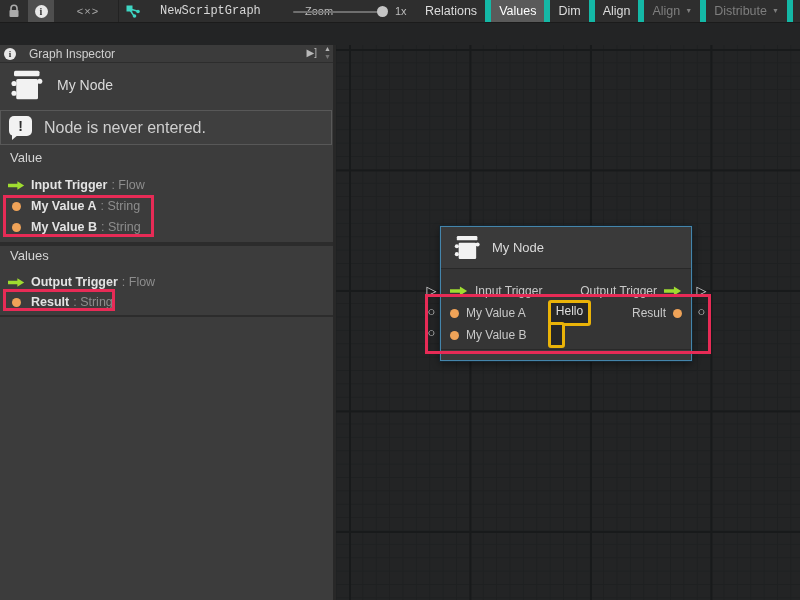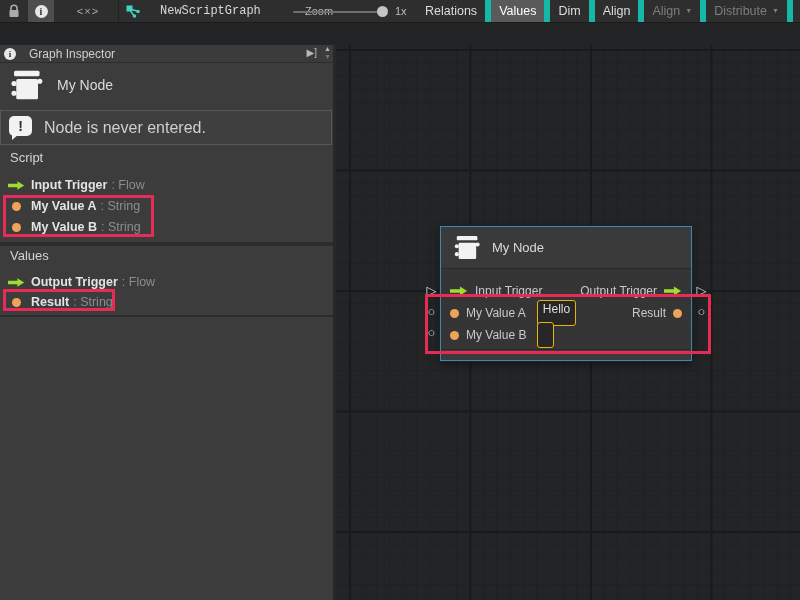--- a/index.html
+++ b/index.html
@@ -117,21 +117,21 @@
     position:absolute; left:0; top:0; width:100%; height:42px; background:#3a3a3a;
     border-bottom:1px solid #282828; display:flex; align-items:center; gap:11px; padding-left:11px;
   }
   .gnode-title { font-size:13px; color:#dadada; }
   .gnode-row { position:absolute; left:0; width:100%; height:22px; display:flex; align-items:center; padding-left:9px; }
   .row-1 { top:53px; } .row-2 { top:75px; } .row-3 { top:97px; }
   .gnode-label { font-size:12px; color:#c9c9c9; margin-left:7px; }
   .row-right { position:absolute; right:9px; display:flex; align-items:center; gap:7px; }
   .row-right .gnode-label { margin-left:0; }
   .field {
-    margin-left:11px; height:26px; min-width:17px; background:#272727; border:1px solid #eab308;
+    margin-left:22px; height:26px; min-width:17px; background:#272727; border:3px solid #eab308;
     border-radius:3px; padding:0 5px; font-size:12px; color:#dedede; line-height:16px;
   }
   .gnode-footer { position:absolute; left:0; bottom:0; width:100%; height:11px; background:#3b3b3b; border-top:1px solid #292929; }
 
   .ext-port { position:absolute; width:15px; text-align:center; font-size:13px; line-height:15px; color:#dcdcdc; z-index:20; }
 
   .node-glyph { display:block; }
 </style>
 </head>
 <body>
@@ -224,21 +224,21 @@
     </div>
 
     <div class="warning-box">
       <span class="bubble">
         <span class="bubble-body">!</span>
         <span class="bubble-tail"></span>
       </span>
       <span class="warning-text">Node is never entered.</span>
     </div>
 
-    <div class="section-heading" style="top:105px;">Script</div>
+    <div class="section-heading" style="top:105px;">Value</div>
 
     <div class="port-row" style="top:130px;">
       <span class="port-icon-col">
           <svg class="flow-arrow" width="17" height="11" viewBox="0 0 20 12">
             <path d="M0 4 H11 V1 L19 6 L11 11 V8 H0 Z" fill="currentColor"></path>
           </svg>
         </span>
       <span class="port-name">Input Trigger</span>
       <span class="port-type">: Flow</span>
     </div>

